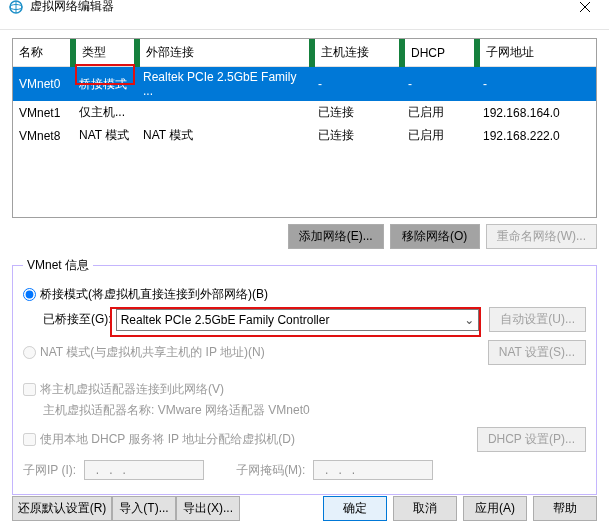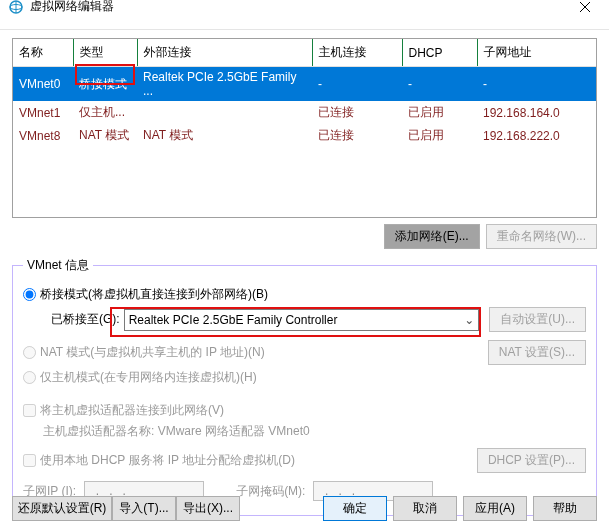--- a/index.html
+++ b/index.html
@@ -5,23 +5,23 @@
 * { box-sizing: border-box; margin: 0; padding: 0; }
 body { font-family: "Microsoft YaHei", "SimSun", Tahoma, sans-serif; font-size: 12px; background: #fff; width: 609px; height: 529px; overflow: hidden; }
 .titlebar { height: 30px; display: flex; align-items: center; padding: 0 4px 16px 8px; border-bottom: 1px solid #e5e5e5; }
 .titlebar .app-icon { width: 16px; height: 16px; margin-right: 6px; }
 .titlebar .title { flex: 1; font-size: 12px; color: #000; }
 .titlebar .close { width: 40px; height: 30px; display: flex; align-items: center; justify-content: center; cursor: pointer; }
 .titlebar .close svg { width: 10px; height: 10px; }
 .content { padding: 8px 12px 8px 12px; }
 .table-wrap { border: 1px solid #a0a0a0; height: 180px; overflow: hidden; background: #fff; }
 table { width: 100%; border-collapse: collapse; font-size: 12px; }
-th { text-align: left; font-weight: normal; padding: 5px 6px; border-right: 1px solid #15803d; border-bottom: 1px solid #e0e0e0; background: #fff; color: #000; }
+th { text-align: left; font-weight: normal; padding: 5px 6px; border-right: 6px solid #15803d; border-bottom: 1px solid #e0e0e0; background: #fff; color: #000; }
 th:last-child { border-right: none; }
-td { padding: 3px 6px; color: #7f1d1d; }
+td { padding: 3px 6px; color: #000000; }
 tr.selected td { background: #0078d7; color: #fff; }
 .col-name { width: 60px; }
 .col-type { width: 64px; }
 .col-ext { width: 175px; }
 .col-host { width: 90px; }
 .col-dhcp { width: 75px; }
 .red-box1 { position: absolute; border: 2px solid #e01010; pointer-events: none; }
 .btn-row { margin-top: 6px; display: flex; justify-content: flex-end; gap: 6px; }
 .btn { border: 1px solid #adadad; background: #a3a3a3; padding: 3px 10px; font-size: 12px; cursor: pointer; min-width: 90px; text-align: center; }
 .btn:disabled, .btn.disabled { color: #a0a0a0; background: #f0f0f0; border-color: #c0c0c0; cursor: default; }
@@ -100,50 +100,47 @@
             <td>已启用</td>
             <td>192.168.222.0</td>
           </tr>
         </tbody>
     </table>
     <div class="red-box1" style="left:62px; top:25px; width:60px; height:21px;"></div>
   </div>
 
   <div class="btn-row">
     <button class="btn">添加网络(E)...</button>
+    <button class="btn">移除网络(O)</button>
     <button class="btn disabled">重命名网络(W)...</button>
   </div>
 
   <fieldset class="relpos">
     <legend>VMnet 信息</legend>
 
     <div class="radio-row">
       <input type="radio" checked="" style="">
       <span>桥接模式(将虚拟机直接连接到外部网络)(B)</span>
     </div>
-    <div class="indent" style="margin:4px 0 8px 28px;justify-content:flex-end;">
+    <div class="indent" style="margin:4px 0 8px 20px;justify-content:flex-end;">
       <span>已桥接至(G):</span>
       <div class="combo">
         <span>Realtek PCIe 2.5GbE Family Controller</span>
         <span class="chev">⌄</span>
       </div>
       <button class="btn disabled side-btn">自动设置(U)...</button>
     </div>
     <div class="red-box1" style="left:97px; top:33px; width:371px; height:30px;"></div>
 
     <div class="radio-row disabled-text">
       <input type="radio" disabled="" style="">
       <span style="flex:1">NAT 模式(与虚拟机共享主机的 IP 地址)(N)</span>
       <button class="btn disabled side-btn">NAT 设置(S)...</button>
     </div>
 
-    <div class="radio-row disabled-text">
-      <input type="radio" disabled="" style="">
-      <span>仅主机模式(在专用网络内连接虚拟机)(H)</span>
-    </div>
 
     <div style="height:8px"></div>
 
     <div class="check-row disabled-text">
       <input type="checkbox" disabled="" style="">
       <span>将主机虚拟适配器连接到此网络(V)</span>
     </div>
     <div class="indent disabled-text" style="margin-bottom:8px;">
       <span>主机虚拟适配器名称: VMware 网络适配器 VMnet0</span>
     </div>

